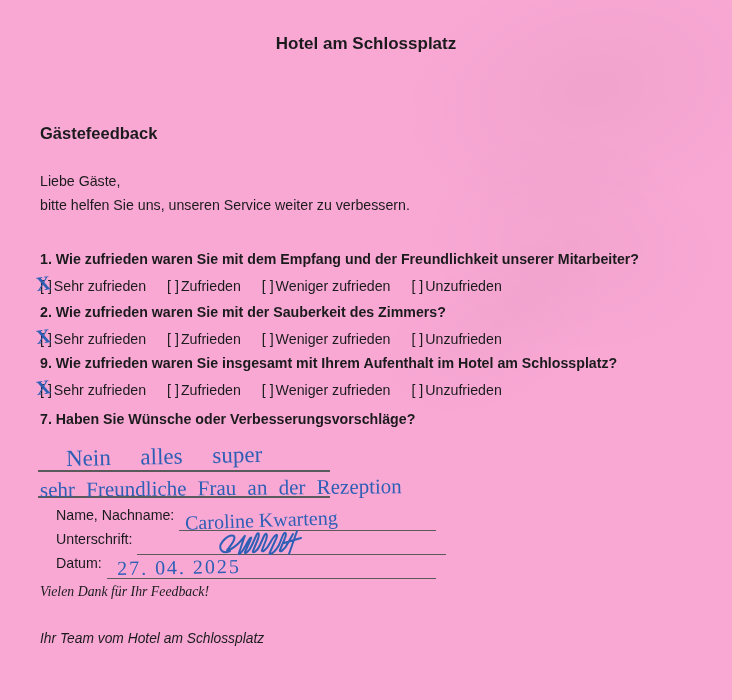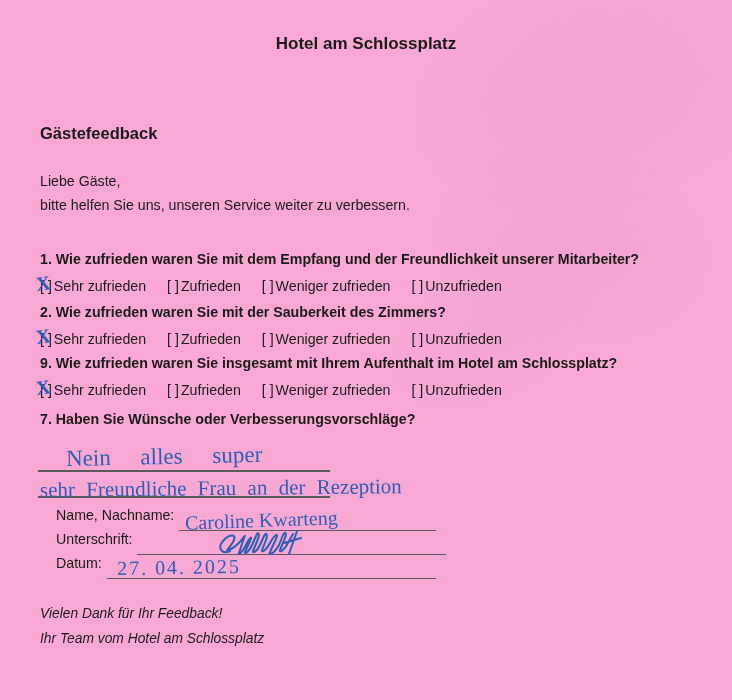--- a/index.html
+++ b/index.html
@@ -44,21 +44,21 @@
   .frow { position:absolute; left:56px; display:flex; align-items:flex-start; height:24px; }
   .frow-name { top:507px; width:380px; } .frow-sig { top:531px; width:390px; } .frow-date { top:555px; width:380px; }
   .flabel { font-size:14.2px; padding-bottom:1px; white-space:nowrap; }
   .fline { position:relative; flex:1; border-bottom:1.8px solid #5a5a5a; height:24px; margin-left:5px; }
   .fhand { position:absolute; white-space:nowrap; line-height:1; }
   .fhand-name { left:6px; bottom:0px; font-size:20px; transform:rotate(-2deg); }
   .fhand-date { left:10px; bottom:1px; font-size:20px; letter-spacing:2px; transform:rotate(-1deg); }
   .sig-svg { position:absolute; left:75px; bottom:-6px; }
 
   .footer-line { position:absolute; left:40px; font-style:italic; font-size:13.8px; }
-  .f1 { top:606px; } .f2 { top:631px; }
+  .f1 { top:584px;font-family:Liberation Serif, serif; } .f2 { top:631px; }
 </style>
 </head>
 <body>
 
 <div class="sheet">
 
   <div class="artifact a1"></div>
   <div class="artifact a2"></div>
   <div class="artifact a3"></div>
 

